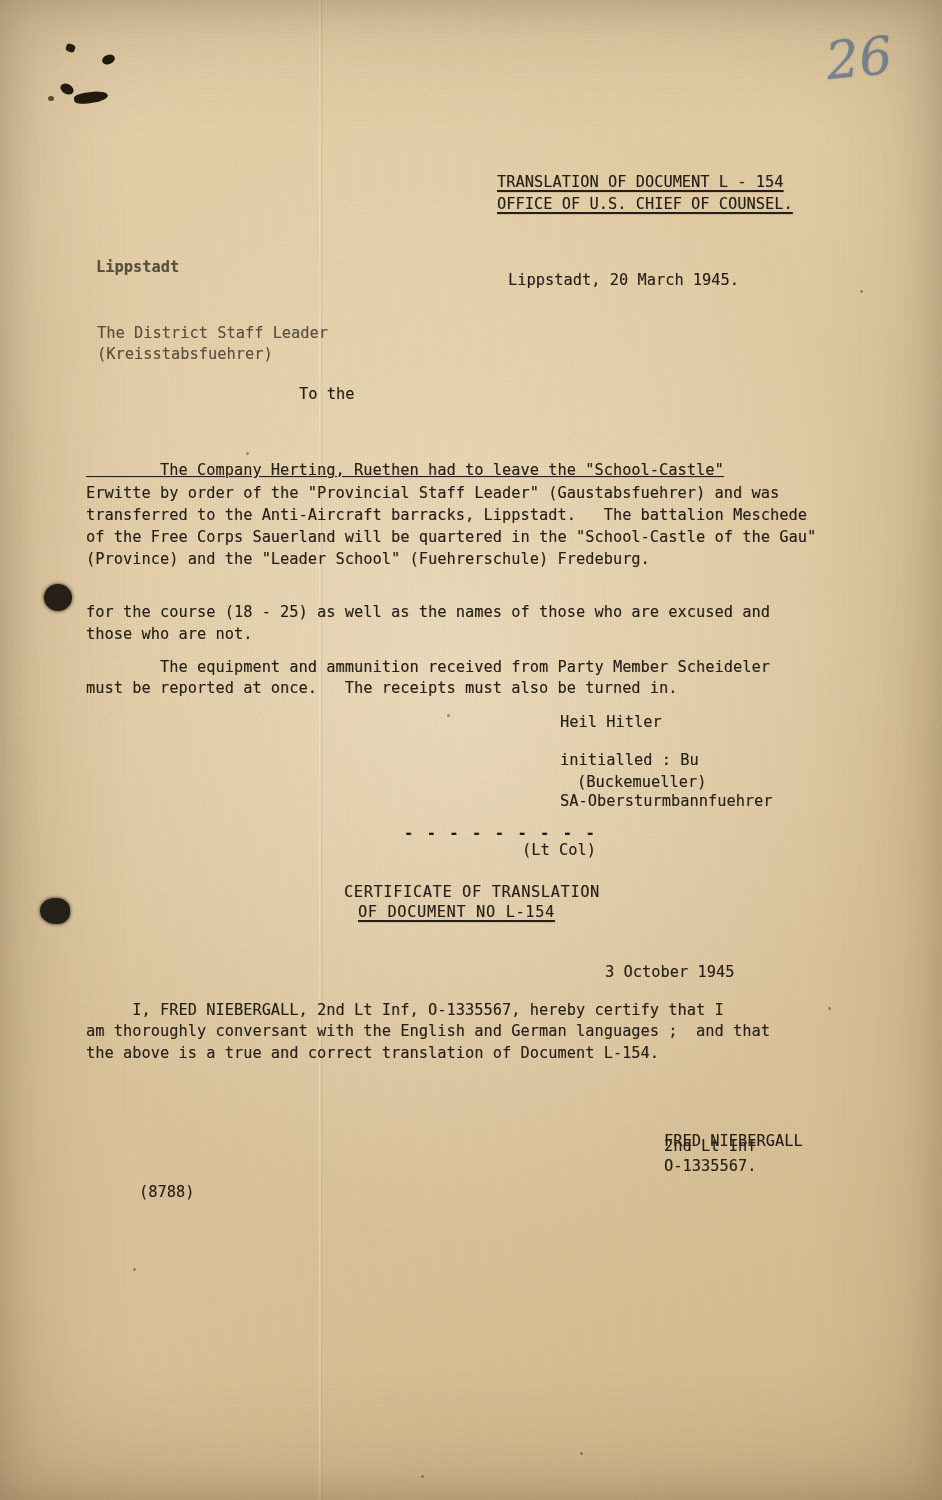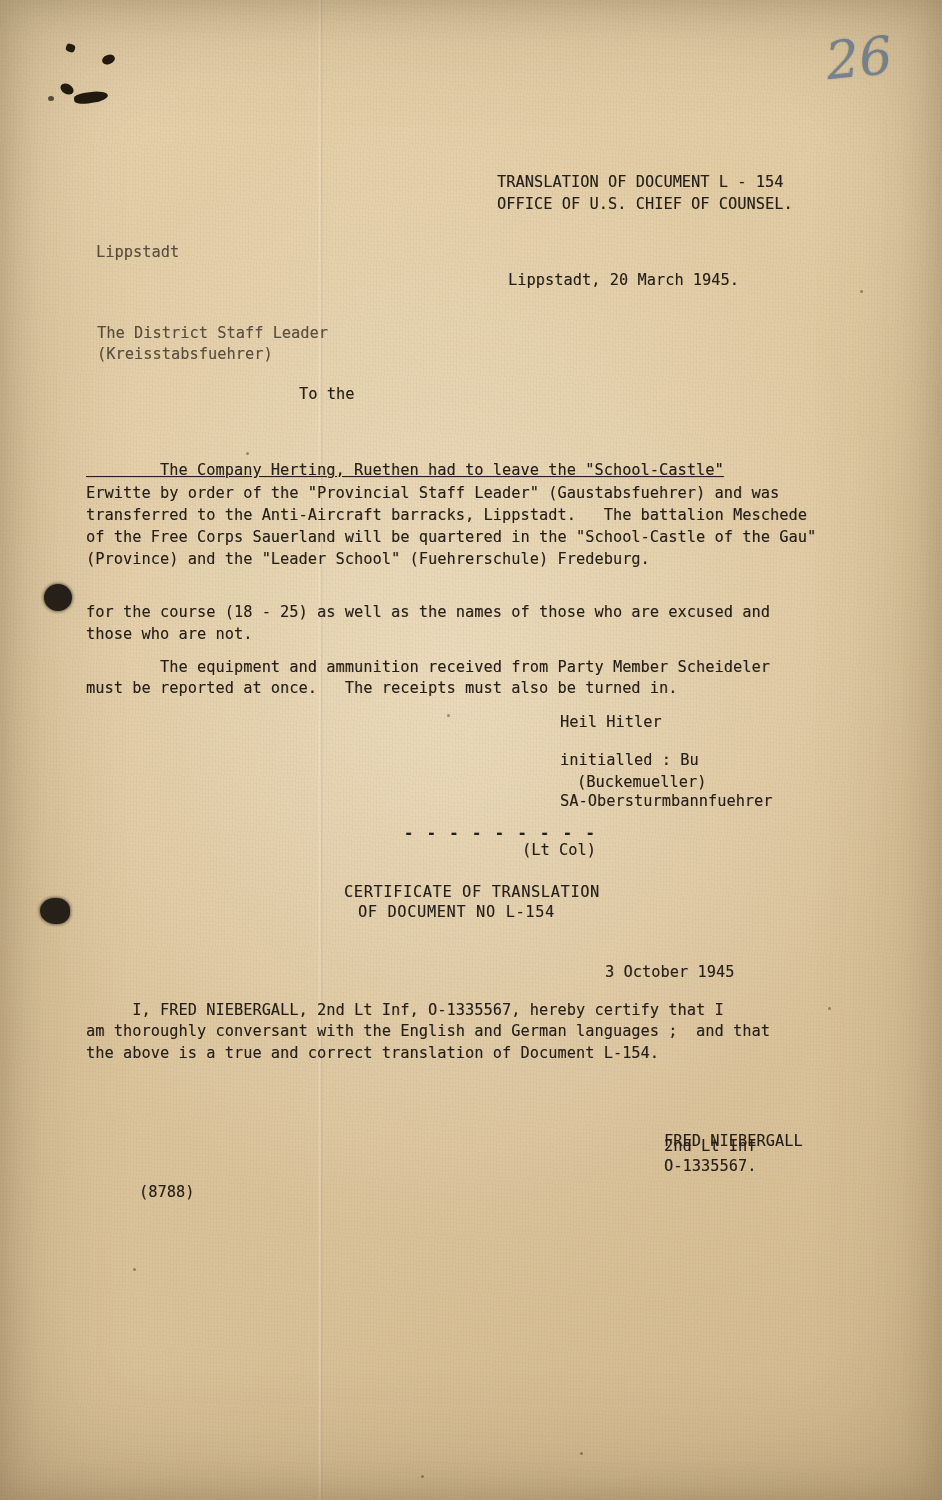--- a/index.html
+++ b/index.html
@@ -50,21 +50,21 @@
   .typed {
     position: absolute;
     white-space: pre;
     font-size: 15.2px;
     line-height: 24.2px;
     letter-spacing: 0.1px;
     color: #241f1a;
     text-shadow: 0.4px 0.3px 0.6px rgba(60,45,25,0.42);
   }
   .typed.faint { color: #3b342b; opacity: 0.82; }
-  .ul { text-decoration-thickness: 1.6px; text-underline-offset: 3px; }
+  .ul { text-decoration: underline; text-decoration-thickness: 1.6px; text-underline-offset: 3px; }
   .hole {
     position: absolute;
     background: #241f18;
     border-radius: 50%;
     box-shadow: 0 0 3px 1px rgba(30,24,16,0.55);
   }
   .smudge {
     position: absolute;
     background: #20190f;
     pointer-events: none;
@@ -105,21 +105,21 @@
   <div class="specks" style="left:421px; top:1475px; width:3px; height:3px;"></div>
   <div class="specks" style="left:580px; top:1452px; width:3px; height:3px;"></div>
   <div class="specks" style="left:133px; top:1268px; width:3px; height:3px;"></div>
   <div class="specks" style="left:447px; top:714px; width:3px; height:3px;"></div>
 
   <div id="pagenum" style="left:826px; top:28px;">26</div>
 
   <div class="typed ul" style="left:497px; top:170px;">TRANSLATION OF DOCUMENT L - 154</div>
   <div class="typed ul" style="left:497px; top:192px;">OFFICE OF U.S. CHIEF OF COUNSEL.</div>
 
-  <div class="typed faint" style="left:96px; top:240px;">Lippstadt</div>
+  <div class="typed faint" style="left:96px; top:255px;font-weight:bold;">Lippstadt</div>
   <div class="typed" style="left:508px; top:268px;">Lippstadt, 20 March 1945.</div>
 
   <div class="typed faint" style="left:97px; top:321px;">The District Staff Leader</div>
   <div class="typed faint" style="left:97px; top:342px;">(Kreisstabsfuehrer)</div>
 
   <div class="typed" style="left:299px; top:382px;">To the</div>
 
   <div class="typed" style="left:86px; top:458px;text-decoration:underline;">        The Company Herting, Ruethen had to leave the "School-Castle"</div>
   <div class="typed" style="left:86px; top:481px;">Erwitte by order of the "Provincial Staff Leader" (Gaustabsfuehrer) and was</div>
   <div class="typed" style="left:86px; top:503px;">transferred to the Anti-Aircraft barracks, Lippstadt.   The battalion Meschede</div>

